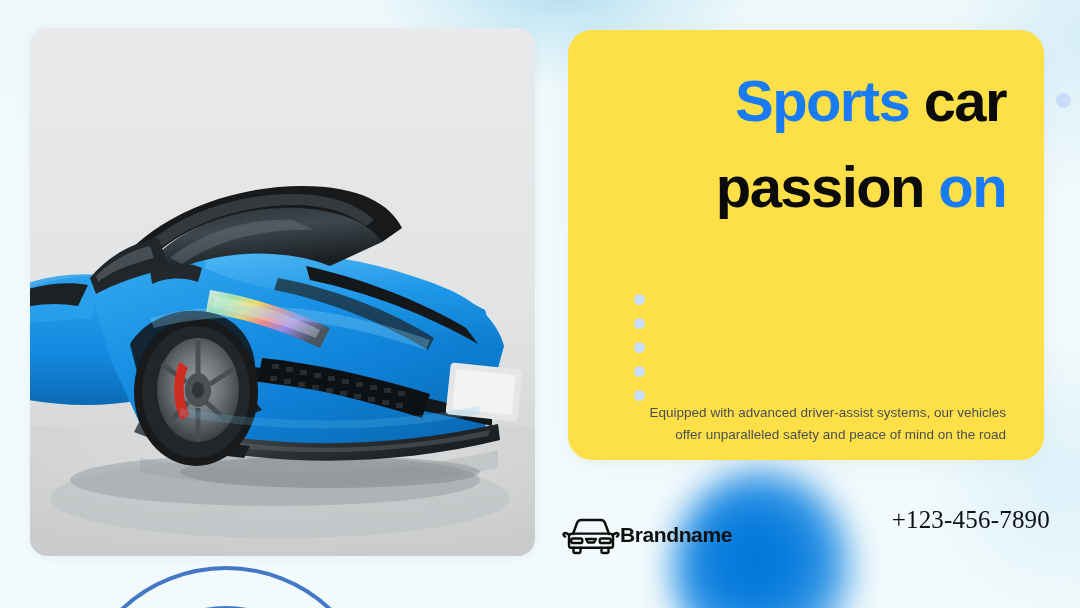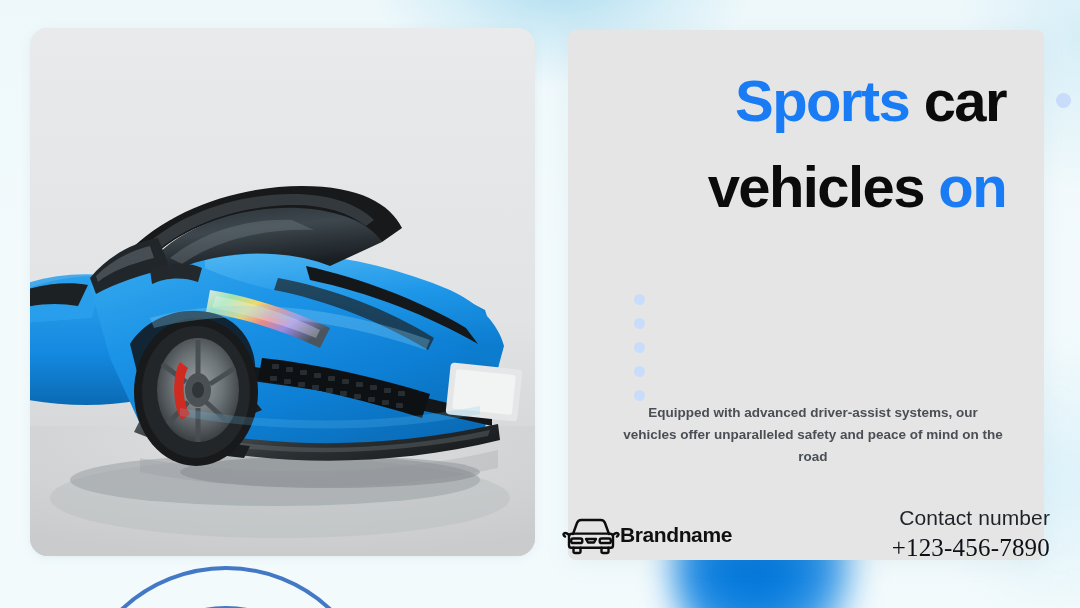--- a/index.html
+++ b/index.html
@@ -81,23 +81,23 @@
     box-shadow: 0 2px 10px rgba(120,150,165,0.10);
   }
   .photo svg { display: block; width: 100%; height: 100%; }
 
   
   .card {
     position: absolute;
     left: 568px;
     top: 30px;
     width: 476px;
-    height: 530px;
-    background: #e5e5e5;
-    border-radius: 8px;
+    height: 430px;
+    background: #fde047;
+    border-radius: 24px;
     box-shadow: 0 4px 22px rgba(130,165,185,0.10);
   }
 
   .headline {
     position: absolute;
     left: 40px;
     top: 28px;
     width: 398px;
     text-align: right;
     font-size: 58px;
@@ -125,25 +125,25 @@
     height: 11px;
     border-radius: 50%;
     background: #c9dcfb;
   }
 
   .body-text {
     position: absolute;
     left: 52px;
     top: 372px;
     width: 386px;
-    text-align: center;
+    text-align: right;
     font-size: 13.5px;
     line-height: 22px;
     color: #4a4f55;
-    font-weight: 700;
+    font-weight: 400;
   }
 
   
   .brand {
     position: absolute;
     left: 562px;
     top: 512px;
     display: flex;
     align-items: center;
     gap: 0;
@@ -352,21 +352,21 @@
     </svg>
   </div>
 
   <div class="card">
 
     <div class="headline">
       <span class="l1">
         <span class="hl-blue">Sports</span><span> </span><span class="hl-dark">car</span>
       </span>
       <span class="l2">
-        <span class="hl-dark">vehicles</span><span> </span><span class="hl-blue">on</span>
+        <span class="hl-dark">passion</span><span> </span><span class="hl-blue">on</span>
       </span>
     </div>
 
     <div class="dots">
       <i></i>
       <i></i>
       <i></i>
       <i></i>
       <i></i>
     </div>
@@ -385,17 +385,16 @@
         <path d="M39.5 26.5 H47 C48.1 26.5 48.8 27.2 48.8 28.2 V29.4 C48.8 30.3 48.1 31 47 31 H39.5 C38.4 31 37.7 30.3 37.7 29.4 V28.2 C37.7 27.2 38.4 26.5 39.5 26.5 Z"></path>
         <path d="M24 27 H34 L32 30.5 H26 Z"></path>
         <path d="M11.5 35.8 V39.5 C11.5 40.4 12.2 41 13.2 41 H16.8 C17.8 41 18.5 40.4 18.5 39.5 V35.8"></path>
         <path d="M39.5 35.8 V39.5 C39.5 40.4 40.2 41 41.2 41 H44.8 C45.8 41 46.5 40.4 46.5 39.5 V35.8"></path>
       </svg>
     </span>
     <span class="brand-name">Brandname</span>
   </div>
 
   <div class="contact">
-    <div class="contact-label">Contact number</div>
     <div class="contact-number">+123-456-7890</div>
   </div>
 
 </div>
 
 </body></html>

